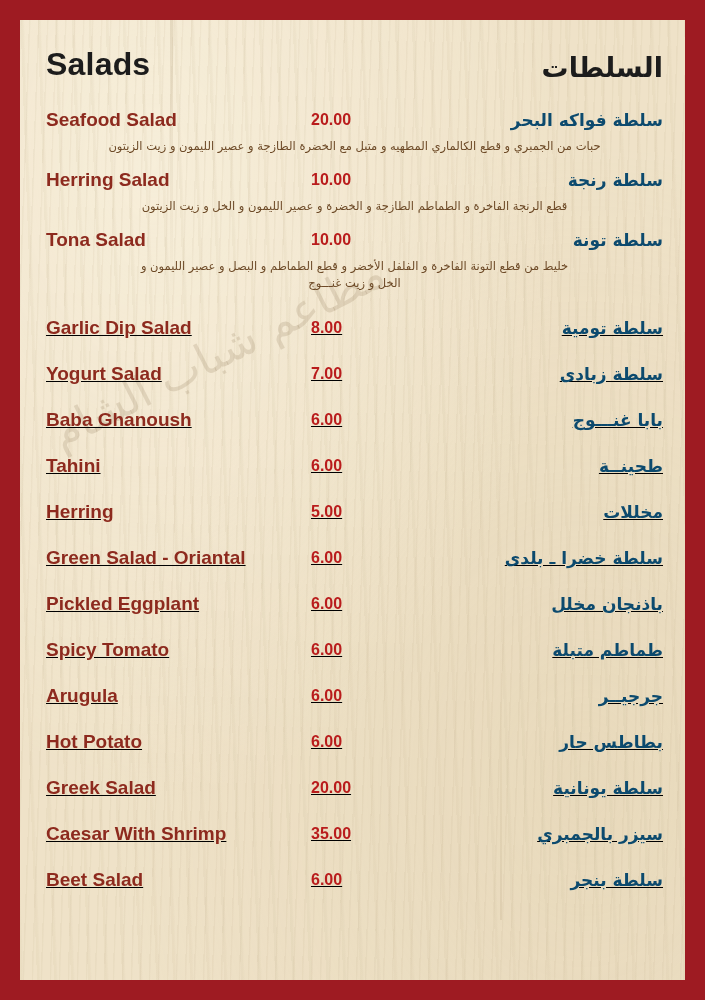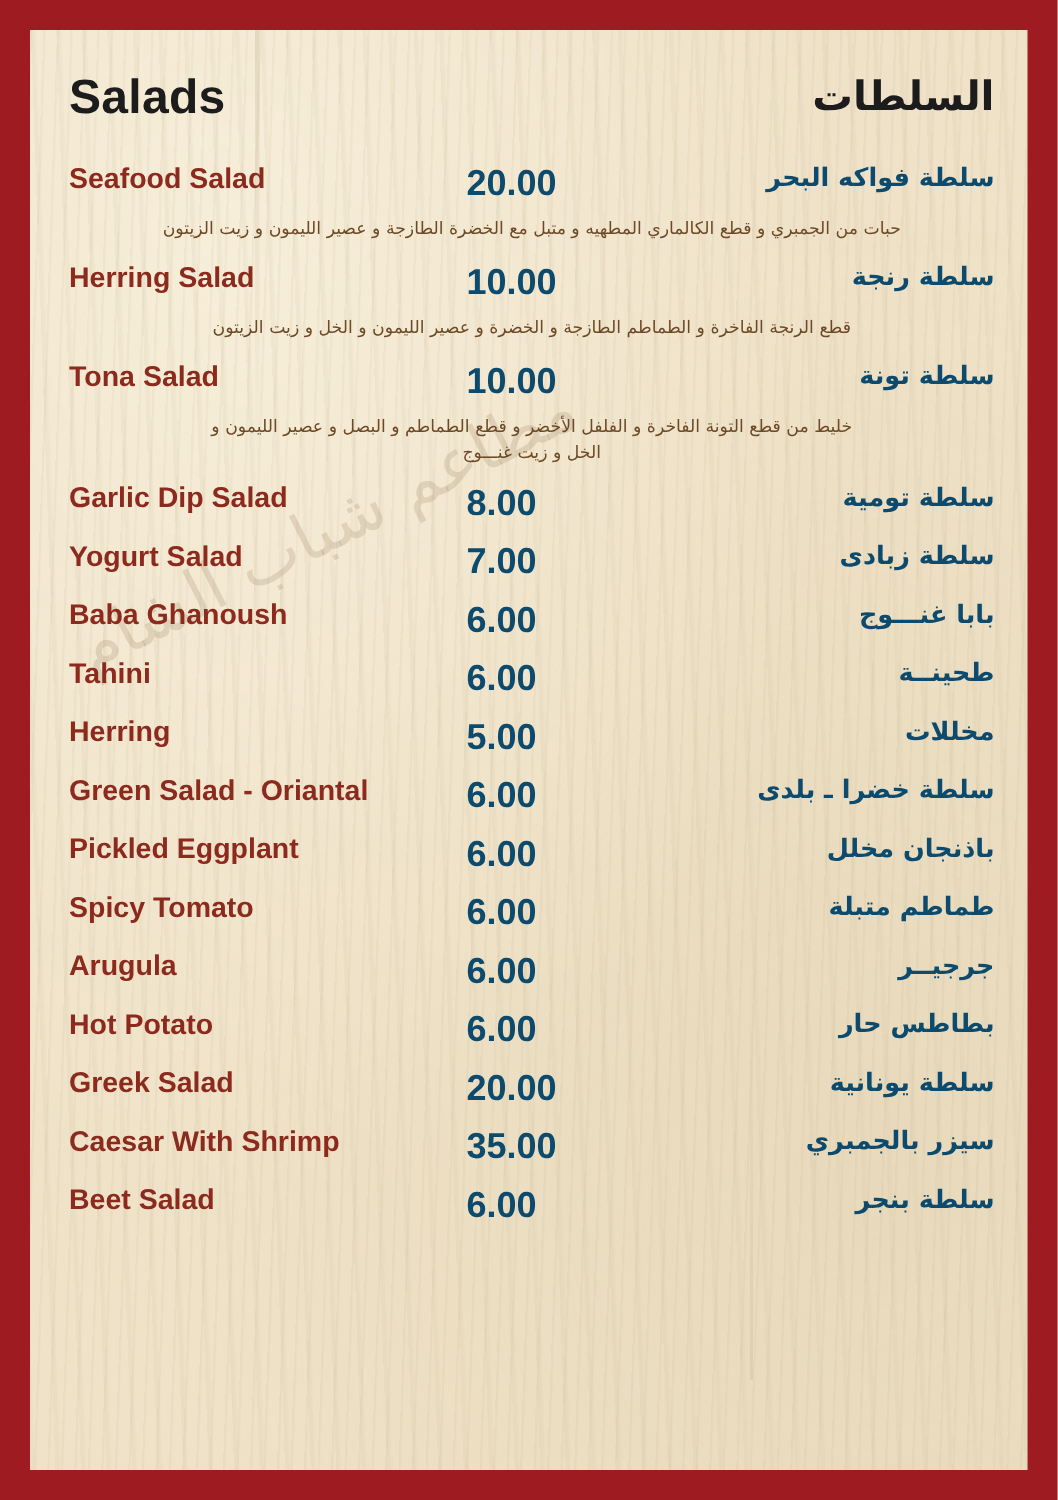--- a/index.html
+++ b/index.html
@@ -59,54 +59,54 @@
     pointer-events: none;
     white-space: nowrap;
     font-family: "DejaVu Sans", sans-serif;
   }
   .content {
     position: relative;
     padding: 26px 22px 0 26px;
   }
   .header {
     display: flex;
-    align-items: center;
+    align-items: flex-end;
     justify-content: space-between;
     margin-bottom: 26px;
   }
   .title-en {
     font-size: 32px;
     font-weight: bold;
     color: #1c1c1c;
     letter-spacing: .2px;
   }
   .title-ar {
     font-size: 27px;
     font-weight: bold;
     color: #1c1c1c;
     direction: rtl;
     font-family: "DejaVu Sans", sans-serif;
   }
   .row {
     display: flex;
-    align-items: flex-start;
+    align-items: center;
     margin-top: 13px;
   }
   .name-en {
     flex: 0 0 265px;
     font-size: 19px;
     font-weight: bold;
     color: #8d2a1e;
     white-space: nowrap;
   }
   .price {
     flex: 0 0 130px;
-    font-size: 24px;
-    font-weight: bold;
-    color: #0c4a6e;
+    font-size: 16px;
+    font-weight: bold;
+    color: #b91c1c;
     text-align: left;
   }
   .name-ar {
     flex: 1 1 auto;
     font-size: 17px;
     font-weight: bold;
     color: #0c4a6e;
     text-align: right;
     direction: rtl;
     font-family: "DejaVu Sans", sans-serif;
@@ -114,21 +114,21 @@
   }
   .desc {
     font-size: 11.5px;
     color: #6d4a27;
     direction: rtl;
     text-align: center;
     font-family: "DejaVu Sans", sans-serif;
     line-height: 1.55;
     margin: 7px 6px 0 6px;
   }
-  .compact .row { margin-top: 11px; }
+  .compact .row { margin-top: 24px; text-decoration: underline; }
 </style>
 </head>
 <body>
 
 <div class="menu-page">
   <div class="texture"></div>
   <div class="streaks"></div>
   <div class="watermark">مطاعم شباب الشام</div>
 
   <div class="content">

